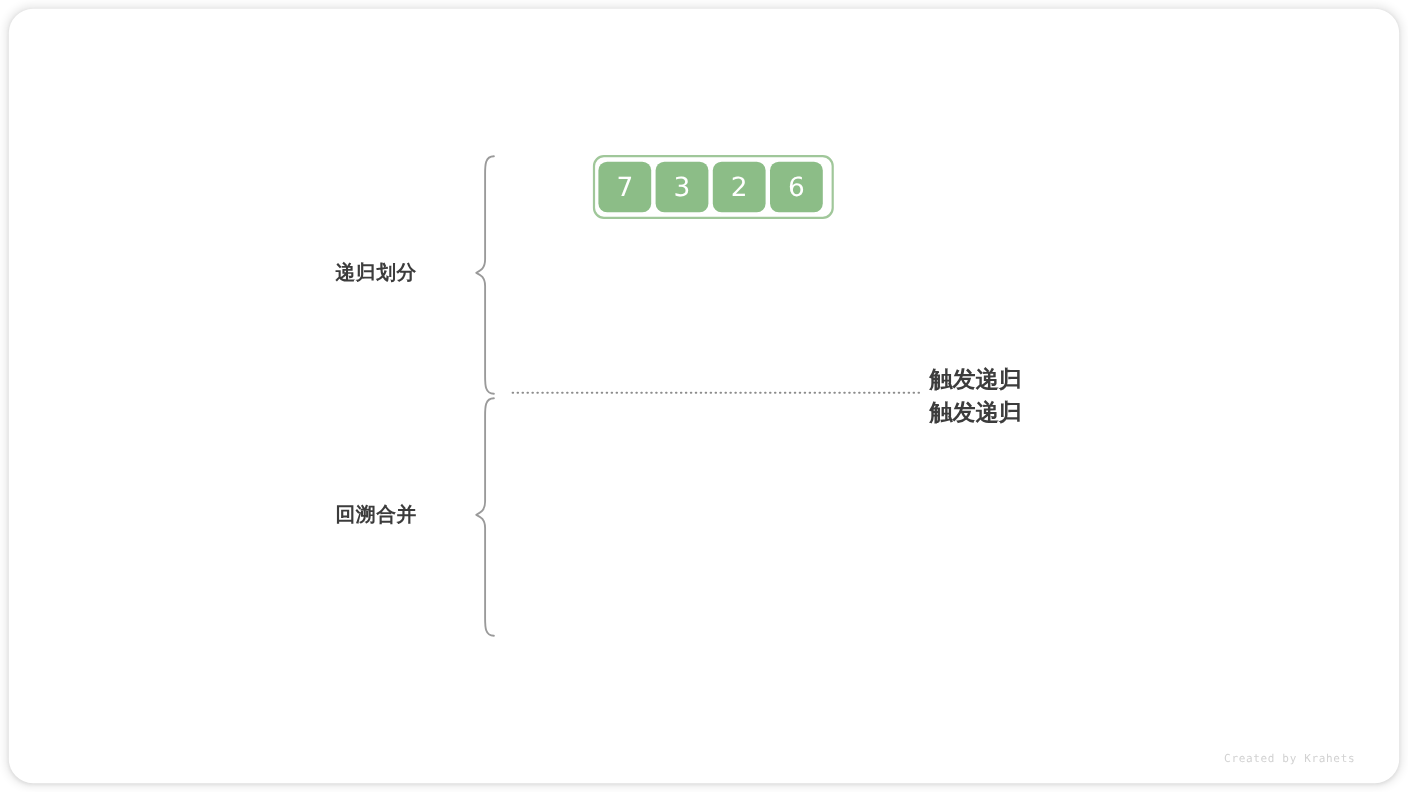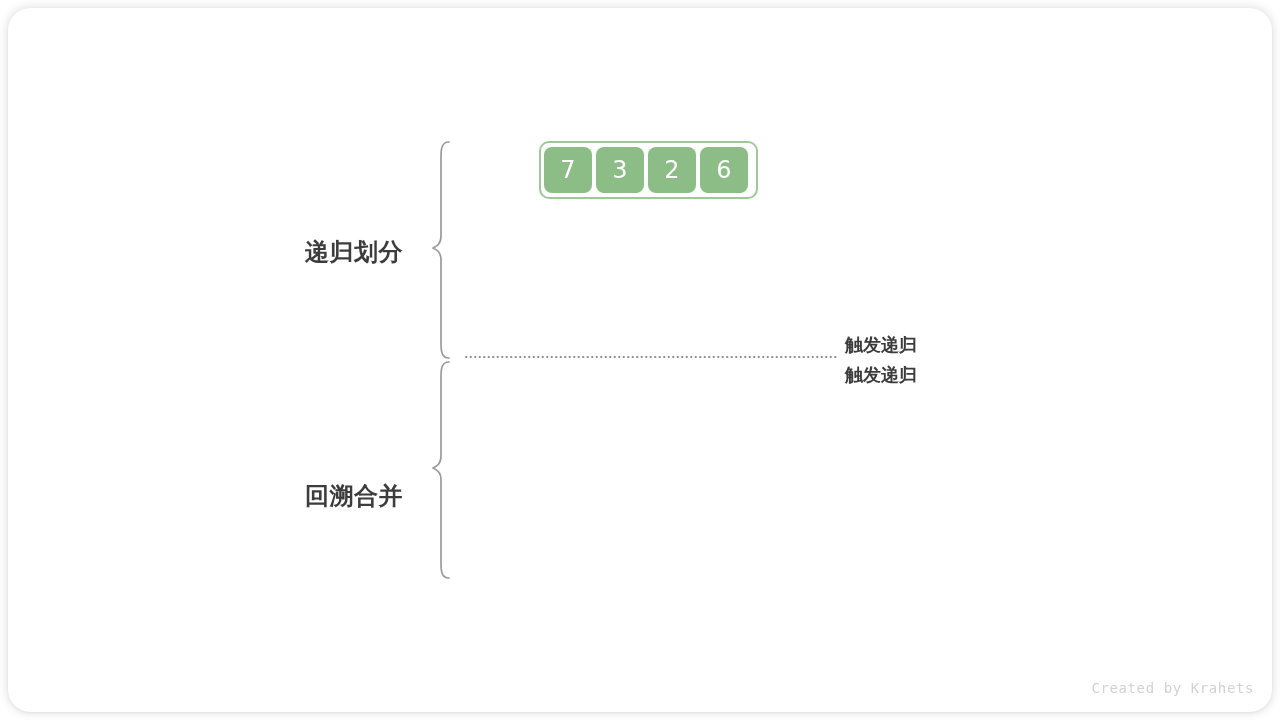--- a/index.html
+++ b/index.html
@@ -72,57 +72,56 @@
     color: #ffffff;
     font-size: 24px;
     font-weight: 400;
     font-family: "DejaVu Sans", "Liberation Sans", sans-serif;
     line-height: 1;
   }
 
   
   .side-label {
     position: absolute;
-    font-size: 24px;
+    font-size: 18px;
     font-weight: bold;
     color: #3c3c3c;
     letter-spacing: 0.5px;
     white-space: nowrap;
     font-family: "DejaVu Sans", "Liberation Sans", sans-serif;
   }
   #label-divide {
     left: 305px;
     top: 236px;
   }
   #label-merge {
     left: 305px;
     top: 456px;
-    margin-top: 24px;
   }
 
   
   .note {
     position: absolute;
     left: 845px;
     top: 330px;
-    font-size: 18px;
+    font-size: 21px;
     font-weight: bold;
     color: #3c3c3c;
     line-height: 30px;
     white-space: nowrap;
     font-family: "DejaVu Sans", "Liberation Sans", sans-serif;
   }
 
   
   .watermark {
     position: absolute;
-    right: 26px;
+    right: 48px;
     bottom: 24px;
     font-family: "DejaVu Sans Mono", "Liberation Mono", monospace;
-    font-size: 14px;
+    font-size: 10px;
     color: #d2d2d2;
     letter-spacing: 0.6px;
     white-space: nowrap;
   }
 </style>
 </head>
 <body>
 
 <div id="canvas">
 

